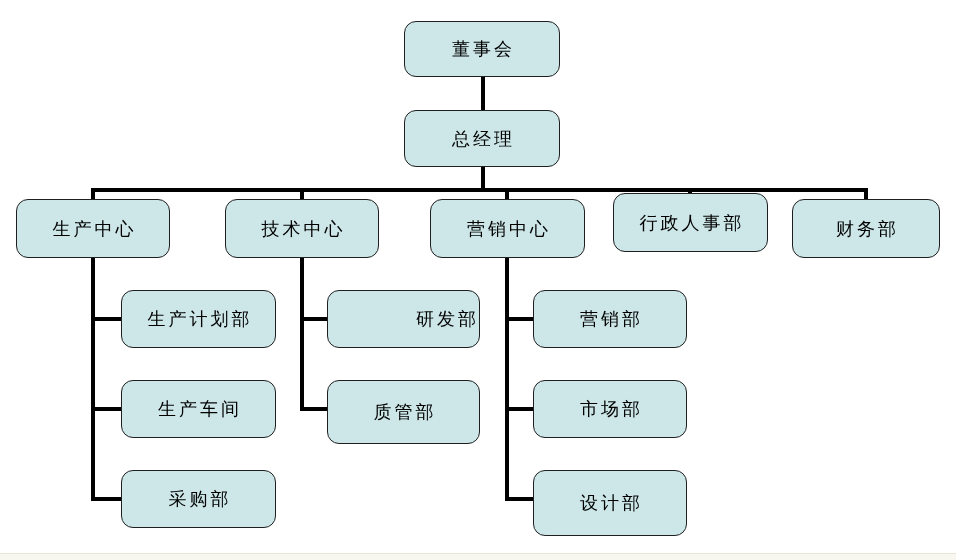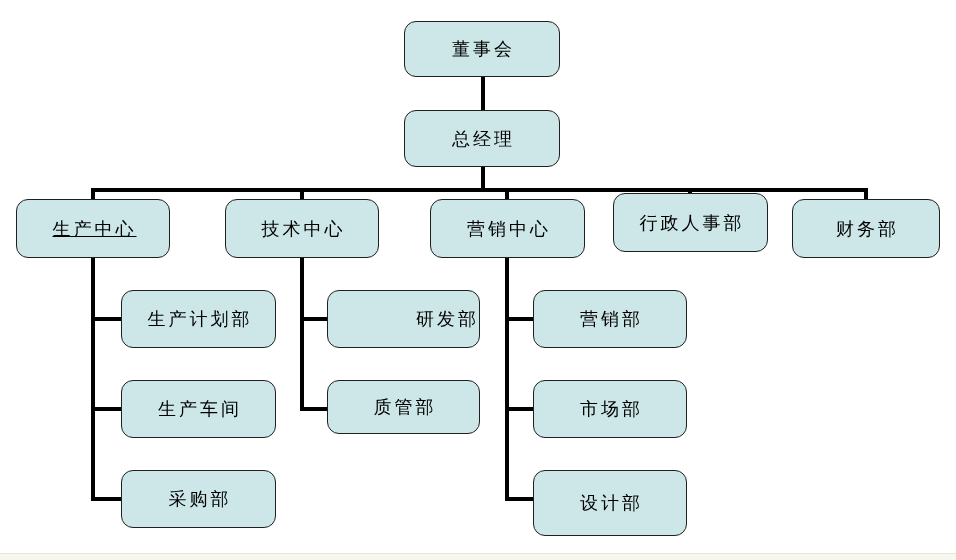--- a/index.html
+++ b/index.html
@@ -83,21 +83,21 @@
   <div class="line" style="left:505px; top:407px; width:28px; height:4px;"></div>
   <div class="line" style="left:505px; top:497px; width:28px; height:4px;"></div>
 
   <div class="node" style="left:404px; top:21px;  width:156px; height:56px;">
     <span class="node-label">董事会</span>
   </div>
   <div class="node" style="left:404px; top:110px; width:156px; height:57px;">
     <span class="node-label">总经理</span>
   </div>
 
-  <div class="node" style="left:16px;  top:199px; width:154px; height:59px;text-decoration:underline;">
+  <div class="node" style="left:16px;  top:199px; width:154px; height:59px;">
     <span class="node-label">生产中心</span>
   </div>
   <div class="node" style="left:225px; top:199px; width:154px; height:59px;">
     <span class="node-label">技术中心</span>
   </div>
   <div class="node" style="left:430px; top:199px; width:155px; height:59px;">
     <span class="node-label">营销中心</span>
   </div>
   <div class="node" style="left:613px; top:193px; width:155px; height:59px;">
     <span class="node-label">行政人事部</span>
@@ -112,21 +112,21 @@
   <div class="node" style="left:121px; top:380px; width:155px; height:58px;">
     <span class="node-label">生产车间</span>
   </div>
   <div class="node" style="left:121px; top:470px; width:155px; height:58px;">
     <span class="node-label">采购部</span>
   </div>
 
   <div class="node" style="left:327px; top:290px; width:153px; height:58px;justify-content:flex-end;">
     <span class="node-label">研发部</span>
   </div>
-  <div class="node" style="left:327px; top:380px; width:153px; height:54px;">
+  <div class="node" style="left:327px; top:380px; width:153px; height:64px;">
     <span class="node-label">质管部</span>
   </div>
 
   <div class="node" style="left:533px; top:290px; width:154px; height:58px;text-align:right;">
     <span class="node-label">营销部</span>
   </div>
   <div class="node" style="left:533px; top:380px; width:154px; height:58px;">
     <span class="node-label">市场部</span>
   </div>
   <div class="node" style="left:533px; top:470px; width:154px; height:66px;">

